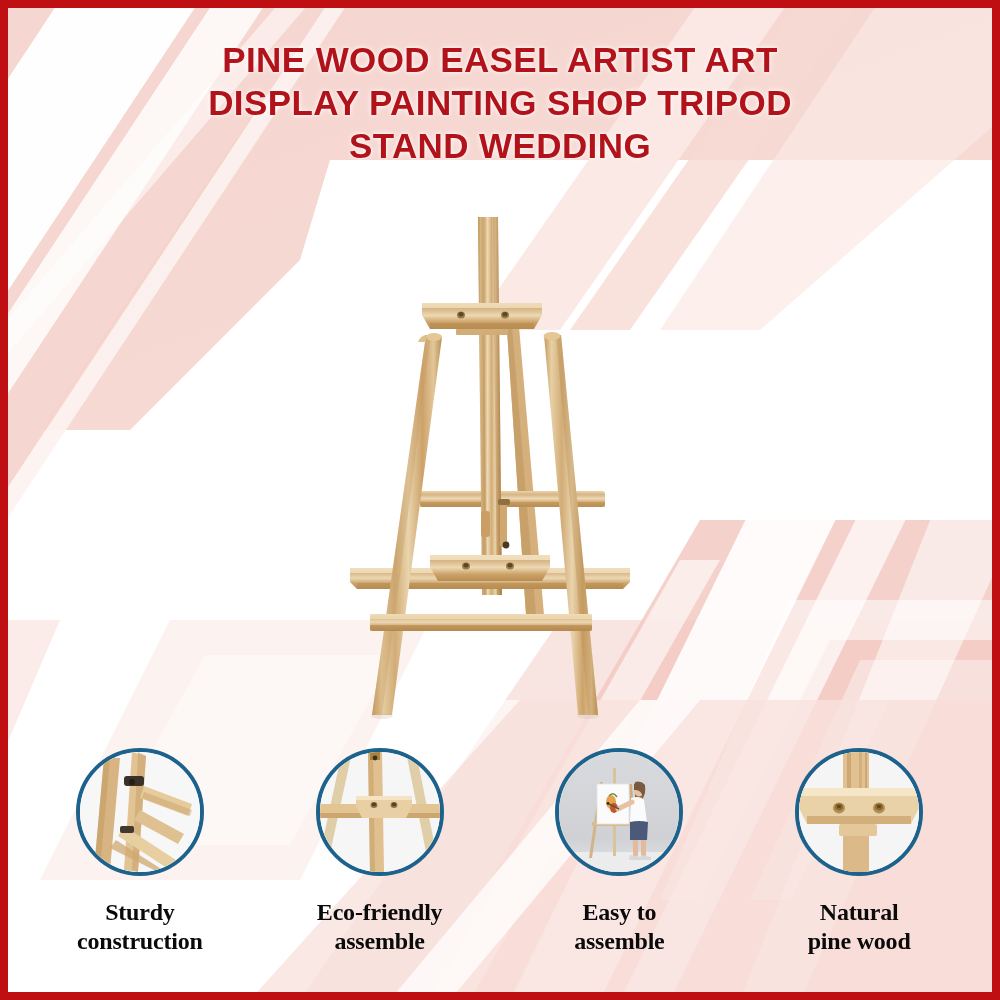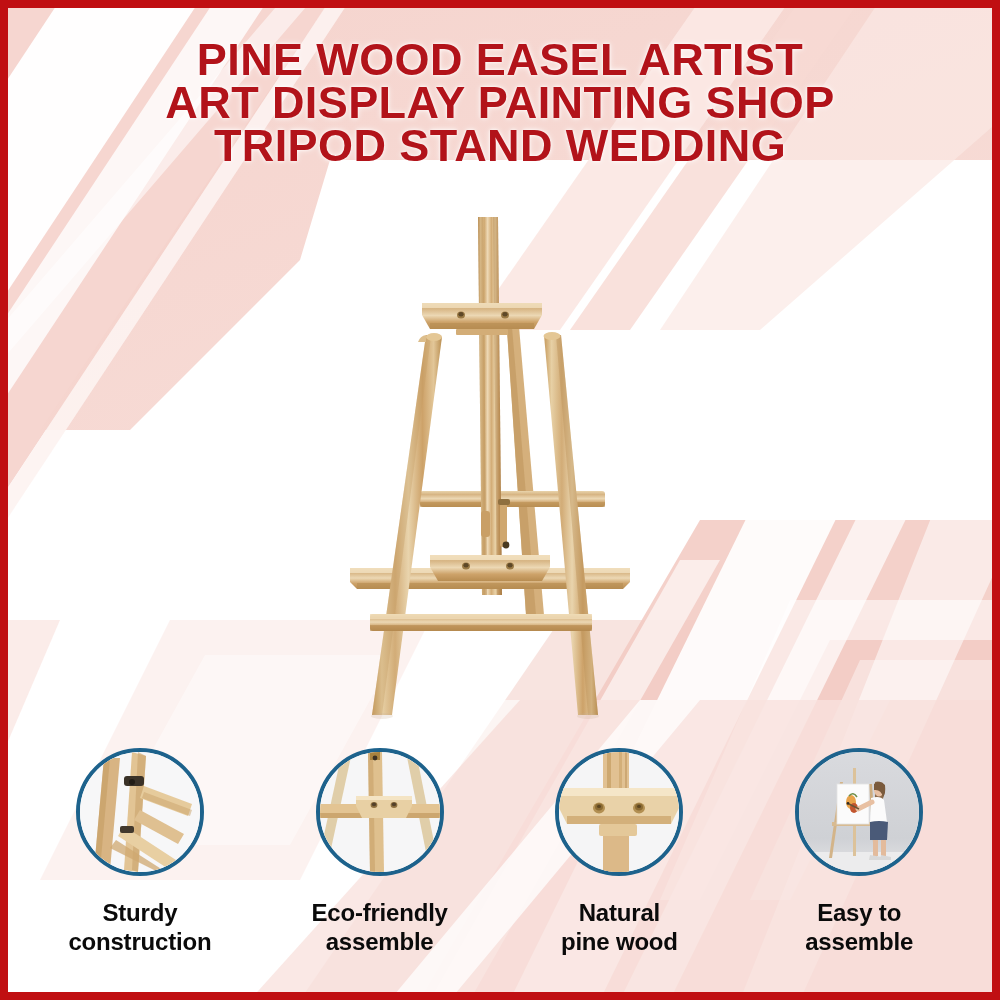--- a/index.html
+++ b/index.html
@@ -35,21 +35,21 @@
   }
 
   
   .title {
     position: absolute;
     left: 0;
     right: 0;
     top: 38px;
     z-index: 30;
     text-align: center;
-    font-size: 45px;
+    font-size: 35px;
     line-height: 43px;
     font-weight: bold;
     letter-spacing: 0.4px;
     color: #b2131a;
     text-transform: uppercase;
     text-shadow: 0 0 3px rgba(255,255,255,0.95), 0 0 6px rgba(255,255,255,0.8);
     padding: 0 150px;
   }
 
   
@@ -65,20 +65,21 @@
 
   
   .features {
     position: absolute;
     left: 20px;
     right: 21px;
     bottom: 22px;
     height: 230px;
     display: flex;
     z-index: 40;
+    font-family: Liberation Serif, serif;
   }
   .feature {
     flex: 1 1 0;
     display: flex;
     flex-direction: column;
     align-items: center;
   }
   .circle {
     width: 128px;
     height: 128px;
@@ -299,20 +300,65 @@
           <ellipse cx="54" cy="53" rx="3.4" ry="3" fill="#8f7040"></ellipse>
           <ellipse cx="54" cy="52.4" rx="2.2" ry="1.8" fill="#54412a"></ellipse>
           <ellipse cx="74" cy="53" rx="3.4" ry="3" fill="#8f7040"></ellipse>
           <ellipse cx="74" cy="52.4" rx="2.2" ry="1.8" fill="#54412a"></ellipse>
           <rect x="50" y="0" width="10" height="8" fill="#a8833f"></rect>
           <circle cx="55" cy="6" r="2.4" fill="#3d3222"></circle>
         </svg>
       </div>
       <div class="feature-label">
         <span>Eco-friendly</span><br>
+        <span>assemble</span>
+      </div>
+    </div>
+
+    <div class="feature">
+      <div class="circle">
+        <svg viewBox="0 0 120 120">
+          <defs>
+            <linearGradient id="roomBg" x1="0" y1="0" x2="0" y2="1">
+              <stop offset="0%" stop-color="#d9dade"></stop>
+              <stop offset="72%" stop-color="#cfd1d5"></stop>
+              <stop offset="100%" stop-color="#e6e6e8"></stop>
+            </linearGradient>
+          </defs>
+          <rect width="120" height="120" fill="url(#roomBg)"></rect>
+          <rect x="0" y="100" width="120" height="20" fill="#ececed"></rect>
+
+          <polygon points="41,30 44,30 33,106 30,106" fill="#d3b489"></polygon>
+          <polygon points="70,32 73,32 78,106 75,106" fill="#cdad80"></polygon>
+          <polygon points="54,16 57,16 57,104 54,104" fill="#dcc29a"></polygon>
+          <rect x="33" y="70" width="44" height="4" fill="#d8bb92"></rect>
+
+          <rect x="38" y="32" width="32" height="40" fill="#fbfbfb" stroke="#e3e3e3" stroke-width="0.8"></rect>
+
+          <ellipse cx="52" cy="50" rx="5" ry="7" fill="#e8a24a"></ellipse>
+          <ellipse cx="55" cy="56" rx="4" ry="5" fill="#c2562f"></ellipse>
+          <path d="M50,44 q4,-5 8,1" stroke="#6f8f4c" stroke-width="1.6" fill="none"></path>
+
+          <path d="M76,30 q7,-2 9,6 q1,8 -2,12 l-7,-1 z" fill="#8b6a4a"></path>
+          <ellipse cx="80" cy="38" rx="5" ry="6.4" fill="#e8c0a2"></ellipse>
+          <path d="M75,32 q6,-5 11,1 q1,9 -2,12 q-2,-8 -9,-7 z" fill="#7a5a3c"></path>
+          <path d="M72,46 q9,-3 13,2 l3,22 l-17,1 z" fill="#fbfbfb"></path>
+          <path d="M71,70 q9,-2 18,0 l-1,18 l-17,0 z" fill="#4a5a78"></path>
+          <rect x="74" y="88" width="5" height="16" fill="#e3bb9c"></rect>
+          <rect x="82" y="88" width="5" height="16" fill="#e3bb9c"></rect>
+          <path d="M71,103 l12,2 l0,3 l-13,0 z" fill="#d8d8d8"></path>
+          <path d="M82,103 l10,2 l0,3 l-11,0 z" fill="#d8d8d8"></path>
+
+          <path d="M73,50 q-8,4 -14,7" stroke="#e8c0a2" stroke-width="5" stroke-linecap="round" fill="none"></path>
+          <line x1="60" y1="57" x2="50" y2="52" stroke="#6b5436" stroke-width="1.6"></line>
+          <circle cx="49" cy="51.4" r="1.4" fill="#2f2a22"></circle>
+        </svg>
+      </div>
+      <div class="feature-label">
+        <span>Easy to</span><br>
         <span>assemble</span>
       </div>
     </div>
 
     <div class="feature">
       <div class="circle">
         <svg viewBox="0 0 120 120">
           <rect width="120" height="120" fill="#f5f5f6"></rect>
           <rect x="44" y="0" width="26" height="120" fill="#e1c192"></rect>
           <rect x="48" y="0" width="4" height="120" fill="#c49c62" opacity="0.7"></rect>
@@ -329,61 +375,16 @@
           <ellipse cx="80" cy="56" rx="6" ry="5.4" fill="#b28f52"></ellipse>
           <ellipse cx="80" cy="55" rx="4" ry="3.4" fill="#8a6a32"></ellipse>
           <ellipse cx="80" cy="54.4" rx="2" ry="1.6" fill="#5c4520"></ellipse>
         </svg>
       </div>
       <div class="feature-label">
         <span>Natural</span><br>
         <span>pine wood</span>
       </div>
     </div>
-
-    <div class="feature">
-      <div class="circle">
-        <svg viewBox="0 0 120 120">
-          <defs>
-            <linearGradient id="roomBg" x1="0" y1="0" x2="0" y2="1">
-              <stop offset="0%" stop-color="#d9dade"></stop>
-              <stop offset="72%" stop-color="#cfd1d5"></stop>
-              <stop offset="100%" stop-color="#e6e6e8"></stop>
-            </linearGradient>
-          </defs>
-          <rect width="120" height="120" fill="url(#roomBg)"></rect>
-          <rect x="0" y="100" width="120" height="20" fill="#ececed"></rect>
-
-          <polygon points="41,30 44,30 33,106 30,106" fill="#d3b489"></polygon>
-          <polygon points="70,32 73,32 78,106 75,106" fill="#cdad80"></polygon>
-          <polygon points="54,16 57,16 57,104 54,104" fill="#dcc29a"></polygon>
-          <rect x="33" y="70" width="44" height="4" fill="#d8bb92"></rect>
-
-          <rect x="38" y="32" width="32" height="40" fill="#fbfbfb" stroke="#e3e3e3" stroke-width="0.8"></rect>
-
-          <ellipse cx="52" cy="50" rx="5" ry="7" fill="#e8a24a"></ellipse>
-          <ellipse cx="55" cy="56" rx="4" ry="5" fill="#c2562f"></ellipse>
-          <path d="M50,44 q4,-5 8,1" stroke="#6f8f4c" stroke-width="1.6" fill="none"></path>
-
-          <path d="M76,30 q7,-2 9,6 q1,8 -2,12 l-7,-1 z" fill="#8b6a4a"></path>
-          <ellipse cx="80" cy="38" rx="5" ry="6.4" fill="#e8c0a2"></ellipse>
-          <path d="M75,32 q6,-5 11,1 q1,9 -2,12 q-2,-8 -9,-7 z" fill="#7a5a3c"></path>
-          <path d="M72,46 q9,-3 13,2 l3,22 l-17,1 z" fill="#fbfbfb"></path>
-          <path d="M71,70 q9,-2 18,0 l-1,18 l-17,0 z" fill="#4a5a78"></path>
-          <rect x="74" y="88" width="5" height="16" fill="#e3bb9c"></rect>
-          <rect x="82" y="88" width="5" height="16" fill="#e3bb9c"></rect>
-          <path d="M71,103 l12,2 l0,3 l-13,0 z" fill="#d8d8d8"></path>
-          <path d="M82,103 l10,2 l0,3 l-11,0 z" fill="#d8d8d8"></path>
-
-          <path d="M73,50 q-8,4 -14,7" stroke="#e8c0a2" stroke-width="5" stroke-linecap="round" fill="none"></path>
-          <line x1="60" y1="57" x2="50" y2="52" stroke="#6b5436" stroke-width="1.6"></line>
-          <circle cx="49" cy="51.4" r="1.4" fill="#2f2a22"></circle>
-        </svg>
-      </div>
-      <div class="feature-label">
-        <span>Easy to</span><br>
-        <span>assemble</span>
-      </div>
-    </div>
   </div>
 
   <div class="frame"></div>
 </div>
 
 </body></html>

